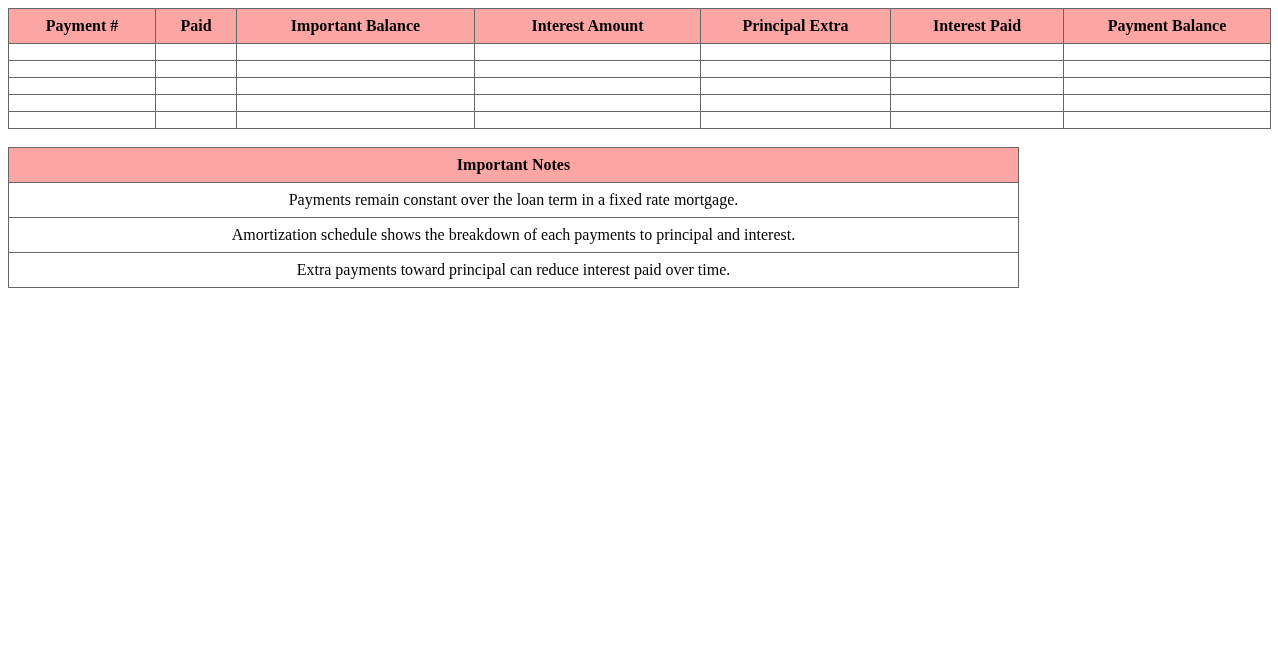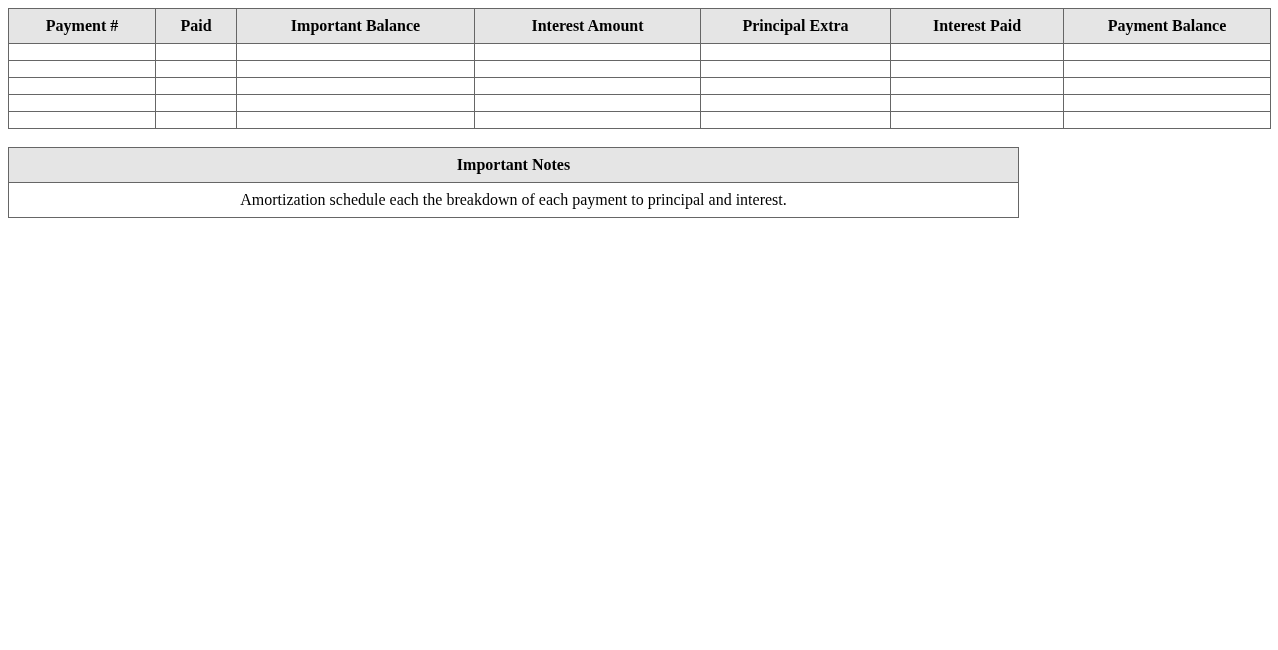--- a/index.html
+++ b/index.html
@@ -1,19 +1,19 @@
 <!DOCTYPE html>
 <html><head>
 <meta charset="utf-8">
 <style>
   html, body { margin: 0; padding: 0; background: #ffffff; }
   body { width: 1278px; height: 650px; position: relative; font-family: "Liberation Serif", "DejaVu Serif", serif; font-size: 16px; color: #000; }
   table { border-collapse: collapse; position: absolute; left: 8px; width: 1011px; table-layout: fixed; }
   td, th { border: 1px solid #666666; padding: 0; text-align: center; }
-  th { background: #e5e5e5; font-weight: bold; height: 34px; }
+  th { background: #fca5a5; font-weight: bold; height: 34px; }
   #schedule { top: 8px; }
   #schedule td { height: 16px; }
   #notes { top: 147px; }
   #notes td { height: 34px; }
 </style>
 </head>
 <body>
 
 <table id="schedule">
   <colgroup>
@@ -86,16 +86,22 @@
 </table>
 
 <table id="notes">
   <thead>
     <tr>
       <th>Important Notes</th>
     </tr>
   </thead>
   <tbody>
     <tr>
-        <td>Amortization schedule each the breakdown of each payment to principal and interest.</td>
+        <td>Payments remain constant over the loan term in a fixed rate mortgage.</td>
+      </tr>
+    <tr>
+        <td>Amortization schedule shows the breakdown of each payments to principal and interest.</td>
+      </tr>
+    <tr>
+        <td>Extra payments toward principal can reduce interest paid over time.</td>
       </tr>
   </tbody>
 </table>
 
 </body></html>

